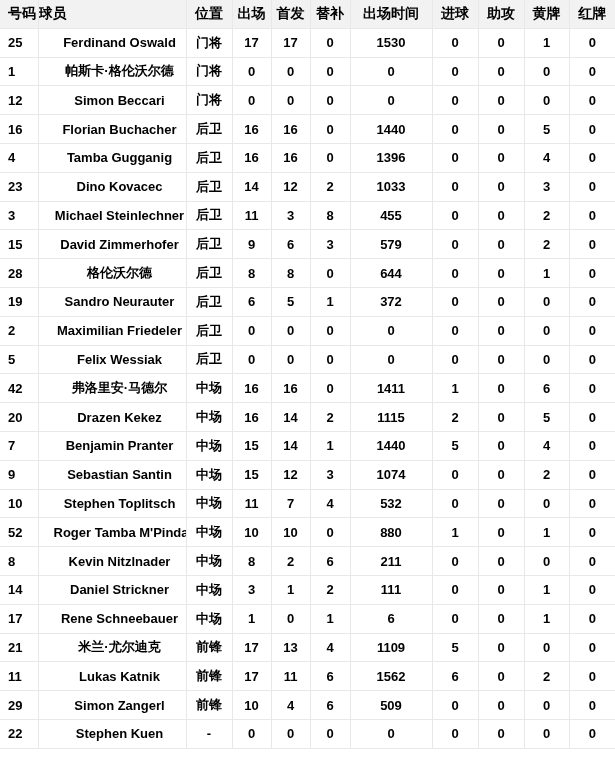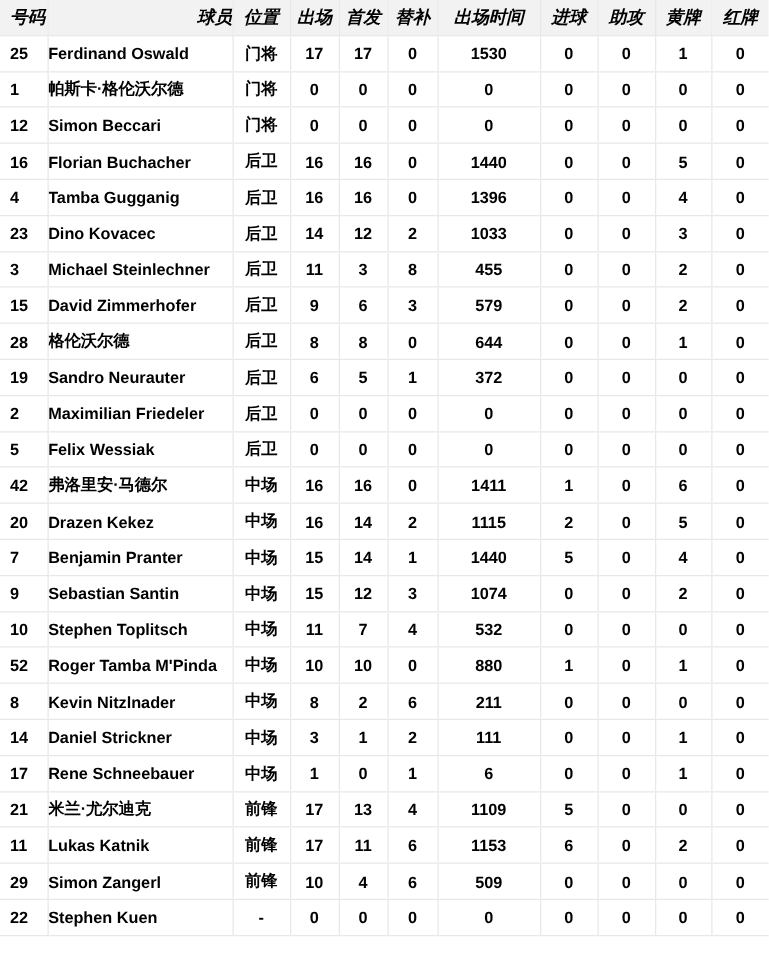--- a/index.html
+++ b/index.html
@@ -39,33 +39,33 @@
     vertical-align: middle;
     text-align: center;
     white-space: nowrap;
     overflow: hidden;
   }
   table.stats th:first-child, table.stats td:first-child { border-left: none; }
 
   table.stats th {
     background: var(--header-bg, #f2f2f2);
     font-size: 14px;
-    font-style: italic;
   }
 
   
   table.stats th:nth-child(1), table.stats td:nth-child(1) {
     text-align: left;
     padding-left: 8px;
   }
   
   table.stats td:nth-child(2) {
-    text-align: left;
-  }
-  table.stats th:nth-child(2) { text-align: right; }
+    text-align: center;
+    padding-left: 15px;
+  }
+  table.stats th:nth-child(2) { text-align: left; }
 </style>
 </head>
 <body>
 
 <table class="stats">
   <colgroup>
       <col>
       <col>
       <col>
       <col>
@@ -379,21 +379,21 @@
         <td>0</td>
         <td>0</td>
       </tr>
       <tr>
         <td>11</td>
         <td>Lukas Katnik</td>
         <td>前锋</td>
         <td>17</td>
         <td>11</td>
         <td>6</td>
-        <td>1153</td>
+        <td>1562</td>
         <td>6</td>
         <td>0</td>
         <td>2</td>
         <td>0</td>
       </tr>
       <tr>
         <td>29</td>
         <td>Simon Zangerl</td>
         <td>前锋</td>
         <td>10</td>

